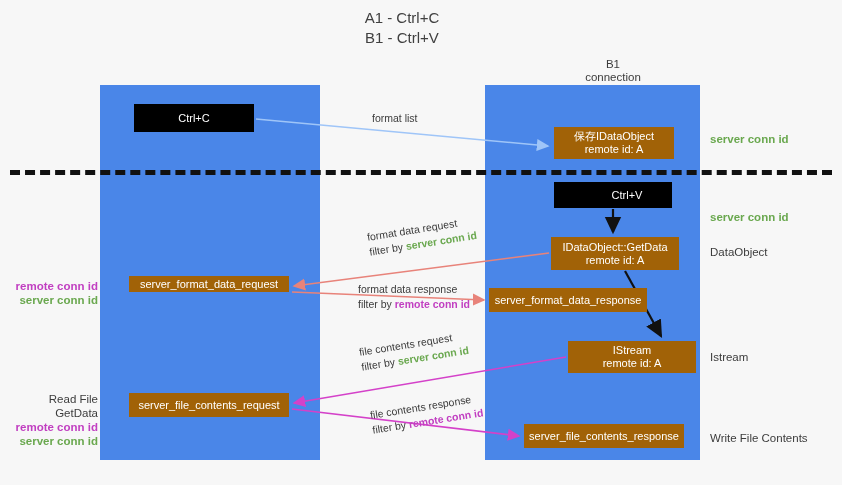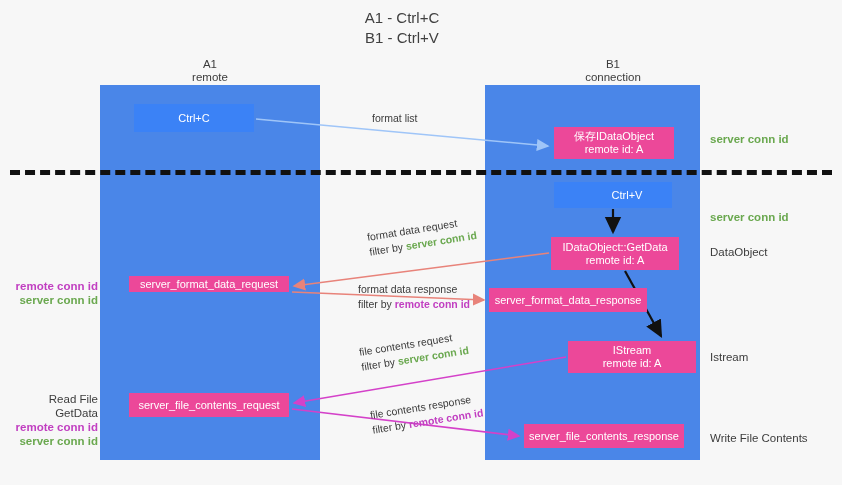--- a/index.html
+++ b/index.html
@@ -59,22 +59,22 @@
     color: #ffffff;
     font-size: 11px;
     line-height: 13px;
     text-align: center;
     display: flex;
     flex-direction: column;
     align-items: center;
     justify-content: center;
     white-space: pre-line;
   }
-  .box.green { background: #3b82f6; }
-  .box.orange { background: #ec4899; }
+  .box.green { background: #000000; }
+  .box.orange { background: #a16207; }
   .box .l2 { display: block; }
 
   #box-ctrl-c   { left: 134px; top: 104px; width: 120px; height: 28px; }
   #box-save     { left: 554px; top: 127px; width: 120px; height: 32px; }
   #box-ctrl-v   { left: 554px; top: 182px; width: 118px; height: 26px; padding-left: 28px; }
   #box-getdata  { left: 551px; top: 237px; width: 128px; height: 33px; }
   #box-fmt-req  { left: 129px; top: 276px; width: 160px; height: 16px; }
   #box-fmt-resp { left: 489px; top: 288px; width: 158px; height: 24px; }
   #box-istream  { left: 568px; top: 341px; width: 128px; height: 32px; }
   #box-file-req { left: 129px; top: 393px; width: 160px; height: 24px; }
@@ -131,24 +131,20 @@
 <body>
 
 <div id="stage">
 
   <div class="abs" id="title">A1 - Ctrl+C
 B1 - Ctrl+V</div>
 
   <div class="abs lane" id="lane-a1"></div>
   <div class="abs lane" id="lane-b1"></div>
 
-  <div class="abs lane-head" id="lane-head-a1">
-    <span>A1</span>
-    <span class="sub">remote</span>
-  </div>
   <div class="abs lane-head" id="lane-head-b1">
     <span>B1</span>
     <span class="sub">connection</span>
   </div>
 
   <svg id="wires">
     <defs>
       <marker id="ah-blue" markerWidth="9" markerHeight="9" refX="7" refY="4.5" orient="auto">
         <path d="M0,0.7 L8,4.5 L0,8.3 z" fill="#9fc5f8"></path>
       </marker>

